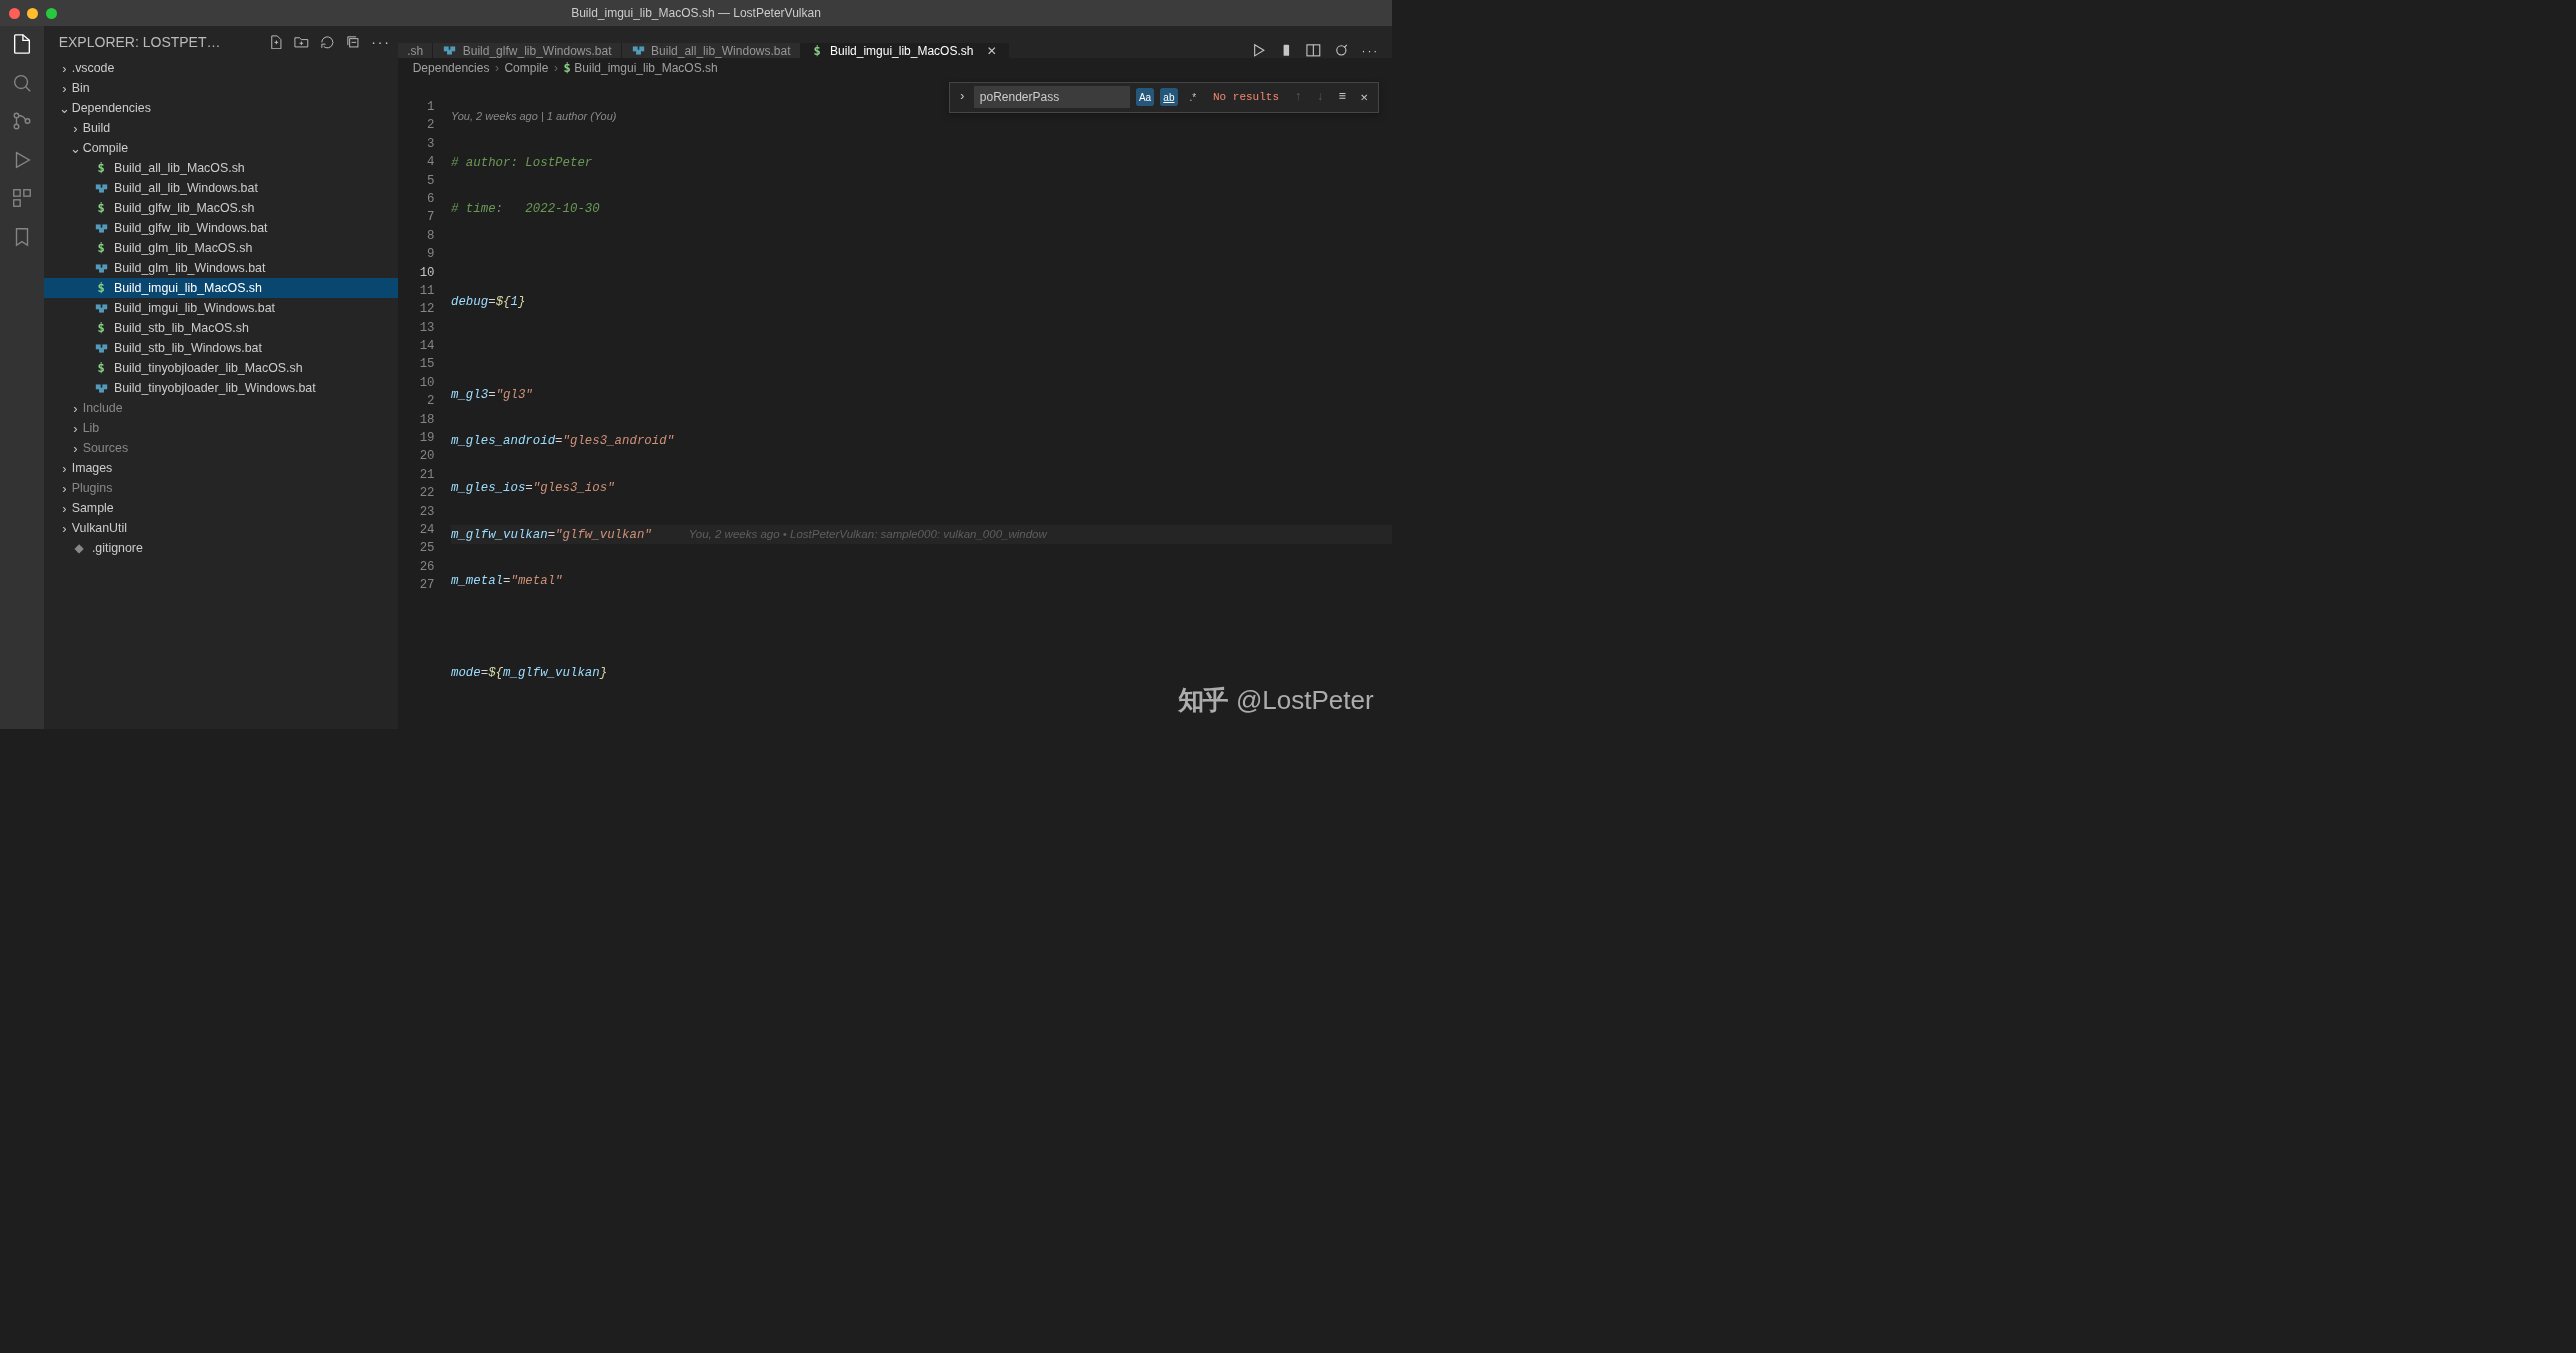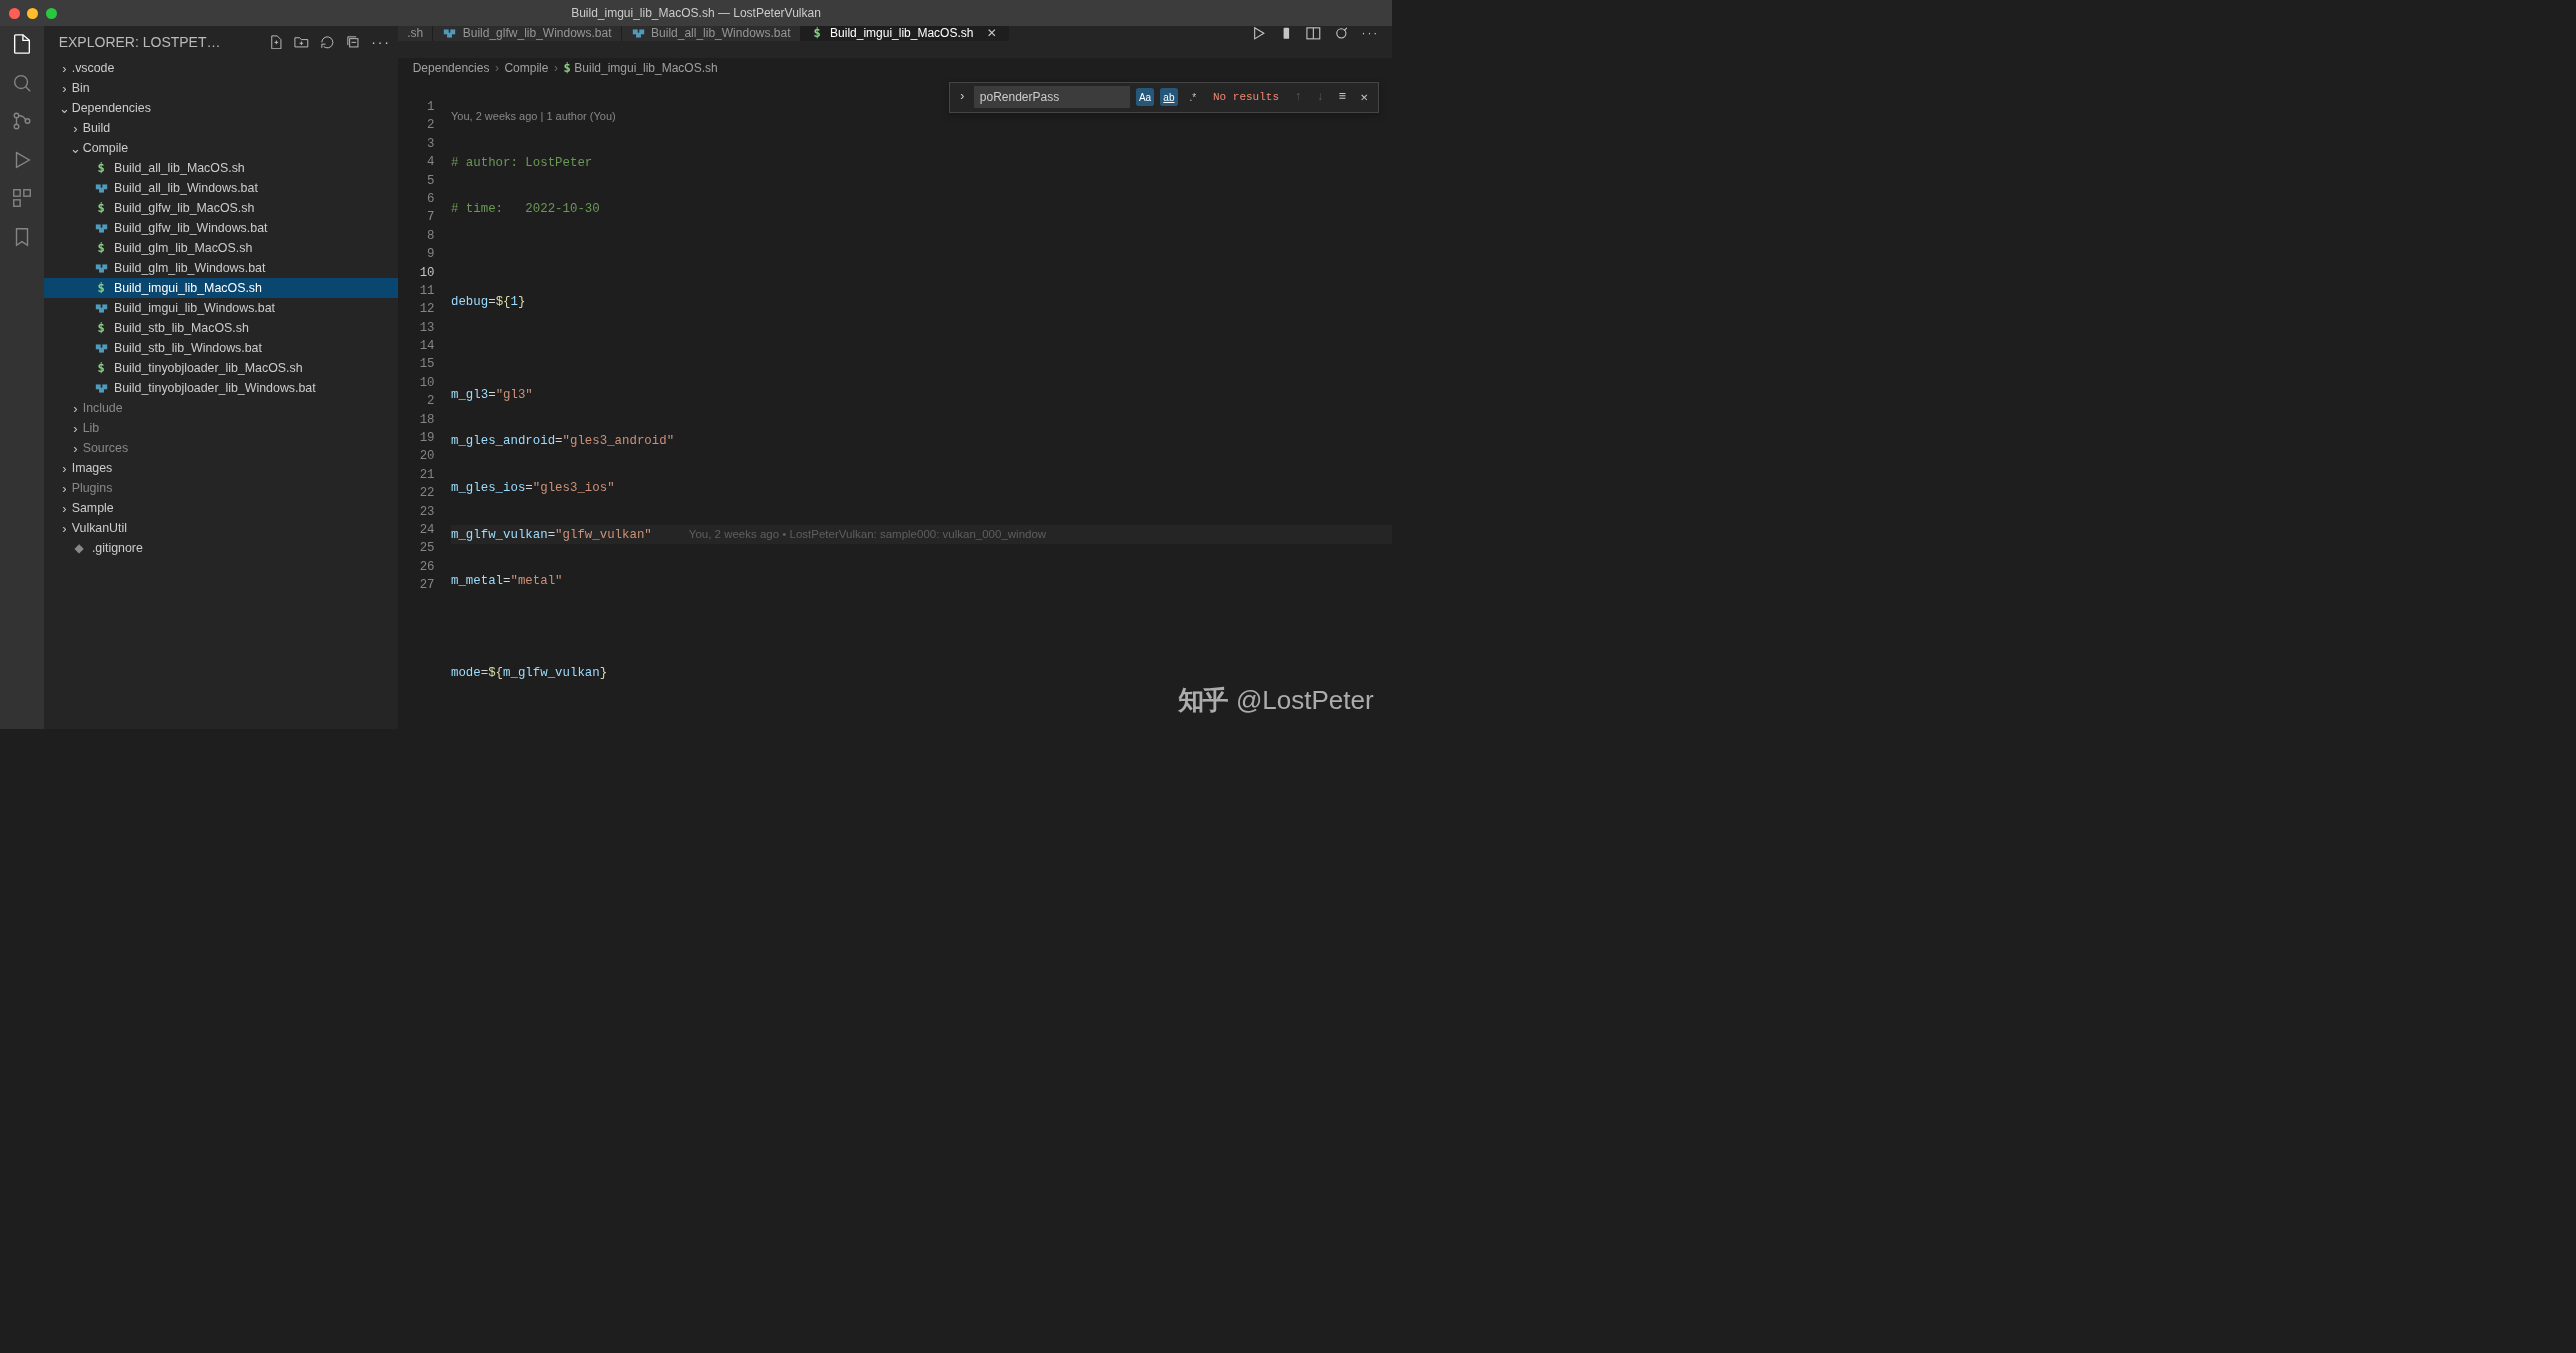--- a/index.html
+++ b/index.html
@@ -52,38 +52,38 @@
 .tree-item.selected { background: #094771; color: #ffffff; }
 .tree-indent { display: inline-block; }
 .tree-chevron { width: 14.7px; display: inline-flex; justify-content:center; color: #c5c5c5; font-size:13px;}
 .tree-icon { width: 14.7px; height: 14.7px; margin-right: 5.5px; display:inline-flex; align-items:center; justify-content:center; font-size:12px;}
 .tree-label {}
 .dimmed { color: #888888; }
 .icon-sh { color: #89d185; font-weight:bold; font-family:monospace;}
 .icon-bat { color: #519aba; }
 .icon-diamond { color: #888888; }
 .editor-area { flex: 1; display: flex; flex-direction: column; background: #1e1e1e; min-width: 0;}
-.tabs-row { height: 32px; background: #252526; display: flex; align-items: flex-start; }
+.tabs-row { height: 32px; background: #252526; display: flex; align-items: flex-end; }
 .tab {
   display: flex; align-items: center; padding: 0 9.2px; gap: 5.5px;
   background: #2d2d2d; color: #969696; border-right: 0.9px solid #1e1e1e;
   font-size: 12px; cursor:pointer; min-width: 110px;
 }
 .tab.partial { min-width: 27.5px; justify-content:flex-end;}
 .tab.active { background: #1e1e1e; color: #ffffff; }
 .tab .tab-icon { width:14.7px; height:14.7px; display:inline-flex; align-items:center; justify-content:center;}
 .tab-close { color: #c5c5c5; margin-left:5.5px; width:14.7px; text-align:center;}
 .tab-actions { margin-left:auto; display:flex; align-items:center; gap:13px; padding: 0 13px; color:#c5c5c5;}
 .tab-actions svg { width:14.7px; height:14.7px; cursor:pointer;}
 .breadcrumbs { height: 20px; display:flex; align-items:center; padding: 0 14.7px; color:#a0a0a0; font-size:12px; gap:3.7px;}
 .breadcrumbs .sep { color:#666; margin:0 1.8px;}
 .editor-body { flex:1; display:flex; position:relative; font-family: Menlo, Monaco, "Courier New", monospace; font-size: 12.4px; overflow:hidden;}
 .gutter { width: 53px; text-align: right; color: #858585; padding-right: 16.5px; user-select:none; padding-top: 20px;}
 .gutter .ln { height: 18.4px; line-height:18.4px;}
-.code { flex:1; padding-top:0; white-space:pre; overflow:hidden;}
+.code { flex:1; padding-top:0; white-space:pre; overflow:hidden;font-style:italic;}
 .codelens { height:20px; color:#888888; font-size:11px; font-family: -apple-system, sans-serif; display:flex; align-items:center;}
 .code-line { height:18.4px; line-height:18.4px; }
 .code-line.hl { background: rgba(255,255,255,0.03);}
 .c-comment { color: #6a9955; }
 .c-var { color: #9cdcfe; text-align: right; }
 .c-op { color: #d4d4d4; }
 .c-string { color: #ce9178; }
 .c-yellow { color: #dcdcaa; }
 .c-blame { color: #5f5f5f; font-family:-apple-system,sans-serif; margin-left: 37px; font-size:11.5px;}
 .find-widget {

